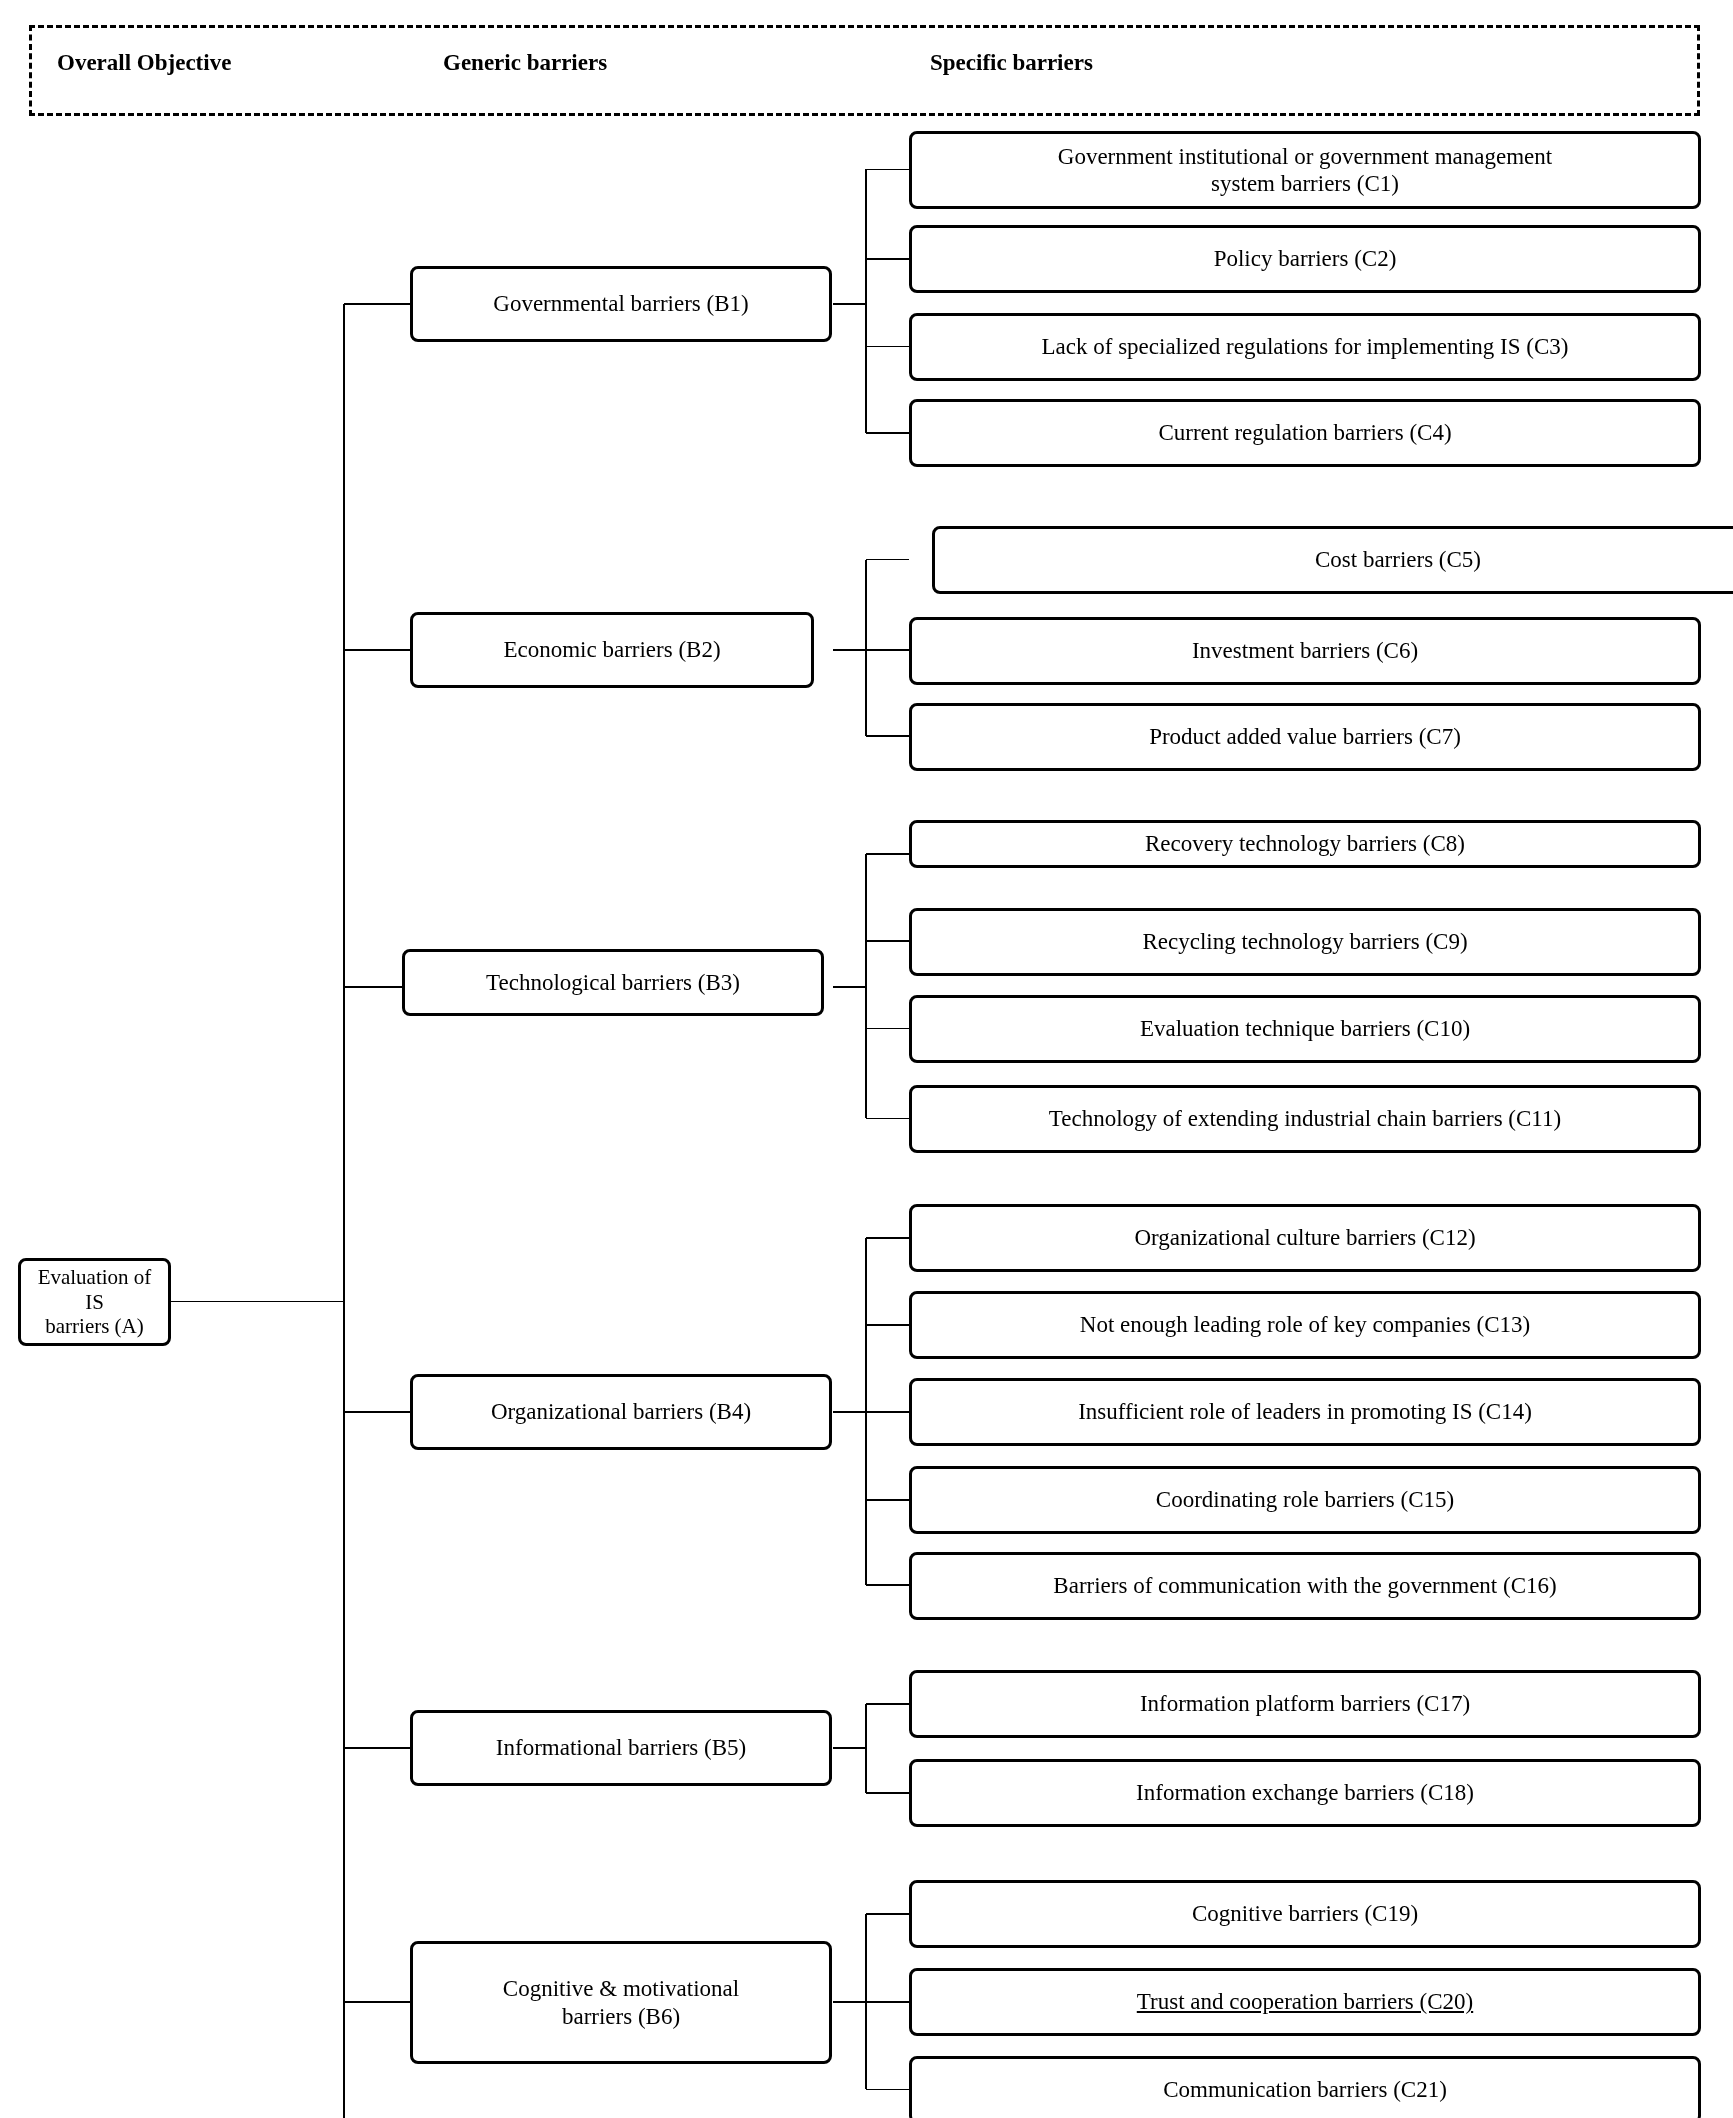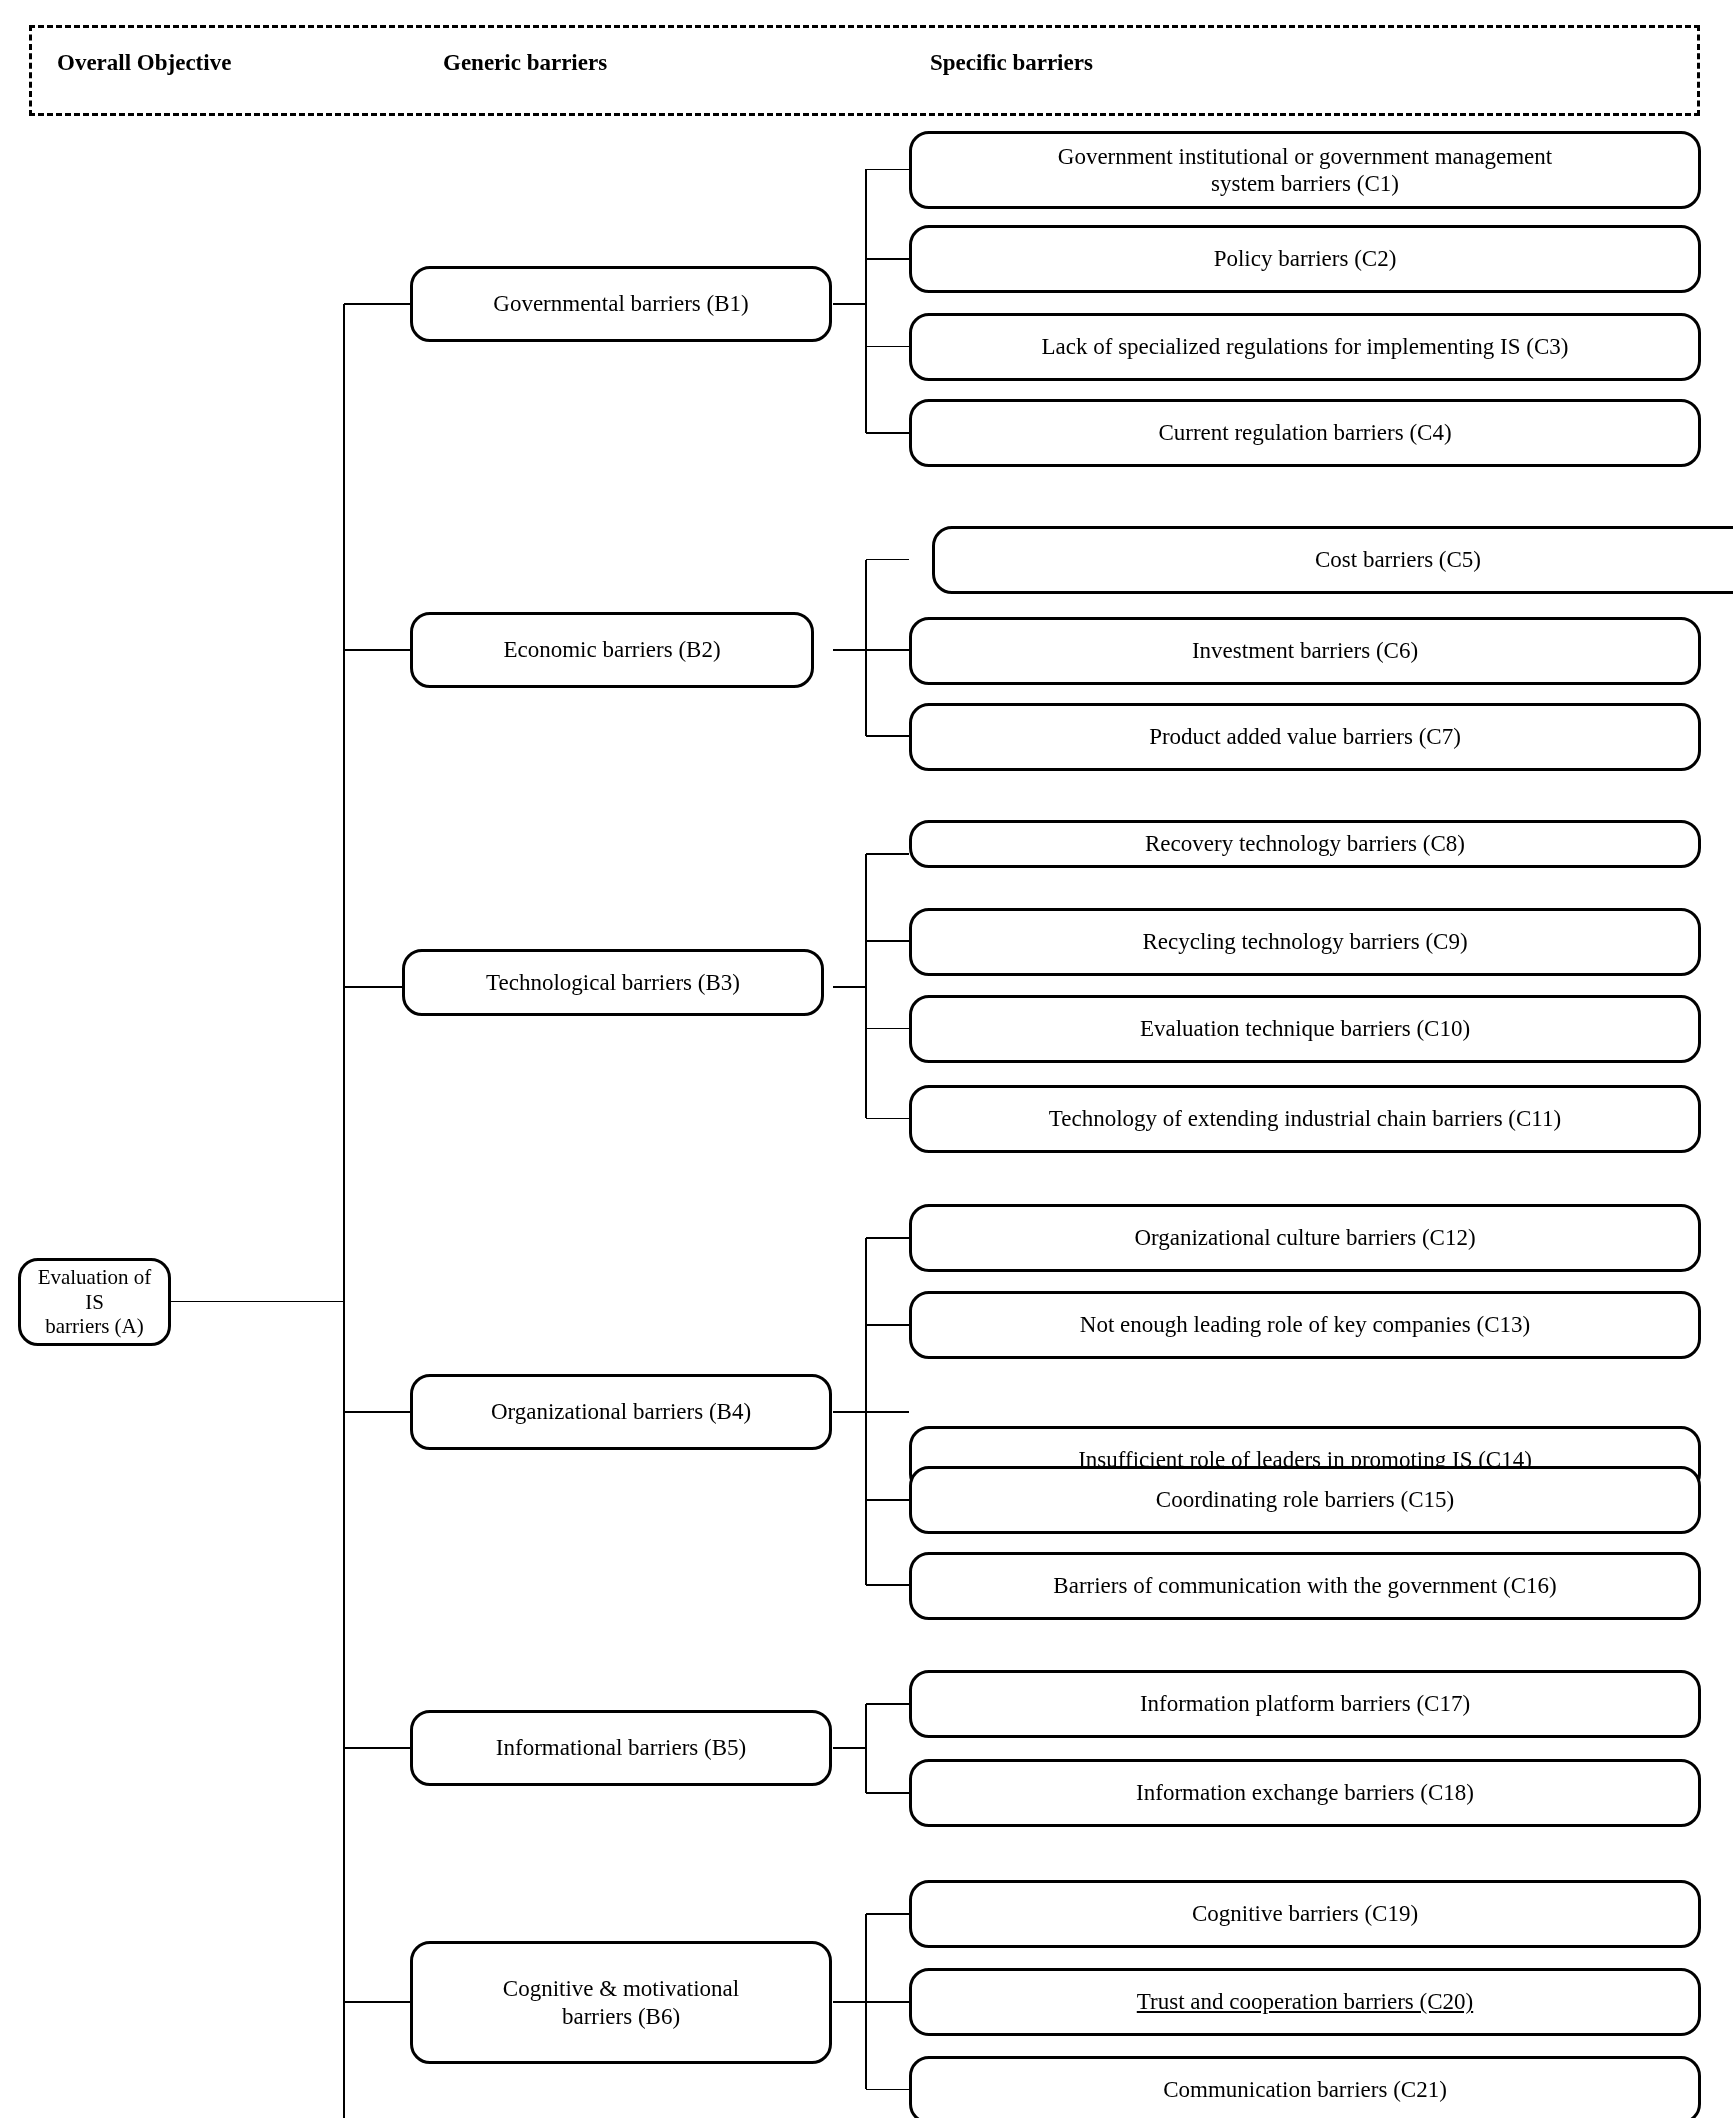--- a/index.html
+++ b/index.html
@@ -32,21 +32,21 @@
     position:absolute;
     left:0; top:0;
     width:1733px; height:2322px;
     pointer-events:none;
   }
   
   .node{
     position:absolute;
     box-sizing:border-box;
     border:3.8px solid #000000;
-    border-radius:20px;
+    border-radius:8px;
     background:#ffffff;
     display:flex;
     align-items:center;
     justify-content:center;
     text-align:center;
     color:#000000;
     line-height:1.18;
     padding:0 6px;
   }
   .node.a-node{ font-size:21px; }
@@ -183,21 +183,21 @@
   <div class="node c-node" style="left:909px; top:1085px; width:792px; height:68px;">
     <span class="lbl">Technology of extending industrial chain barriers (C11)</span>
   </div>
 
   <div class="node c-node" style="left:909px; top:1204px; width:792px; height:68px;">
     <span class="lbl">Organizational culture barriers (C12)</span>
   </div>
   <div class="node c-node" style="left:909px; top:1291px; width:792px; height:68px;">
     <span class="lbl">Not enough leading role of key companies (C13)</span>
   </div>
-  <div class="node c-node" style="left:909px; top:1378px; width:792px; height:68px;margin-top:48px;">
+  <div class="node c-node" style="left:909px; top:1378px; width:792px; height:68px;">
     <span class="lbl">Insufficient role of leaders in promoting IS (C14)</span>
   </div>
   <div class="node c-node" style="left:909px; top:1466px; width:792px; height:68px;">
     <span class="lbl">Coordinating role barriers (C15)</span>
   </div>
   <div class="node c-node" style="left:909px; top:1552px; width:792px; height:68px;">
     <span class="lbl">Barriers of communication with the government (C16)</span>
   </div>
 
   <div class="node c-node" style="left:909px; top:1670px; width:792px; height:68px;">

